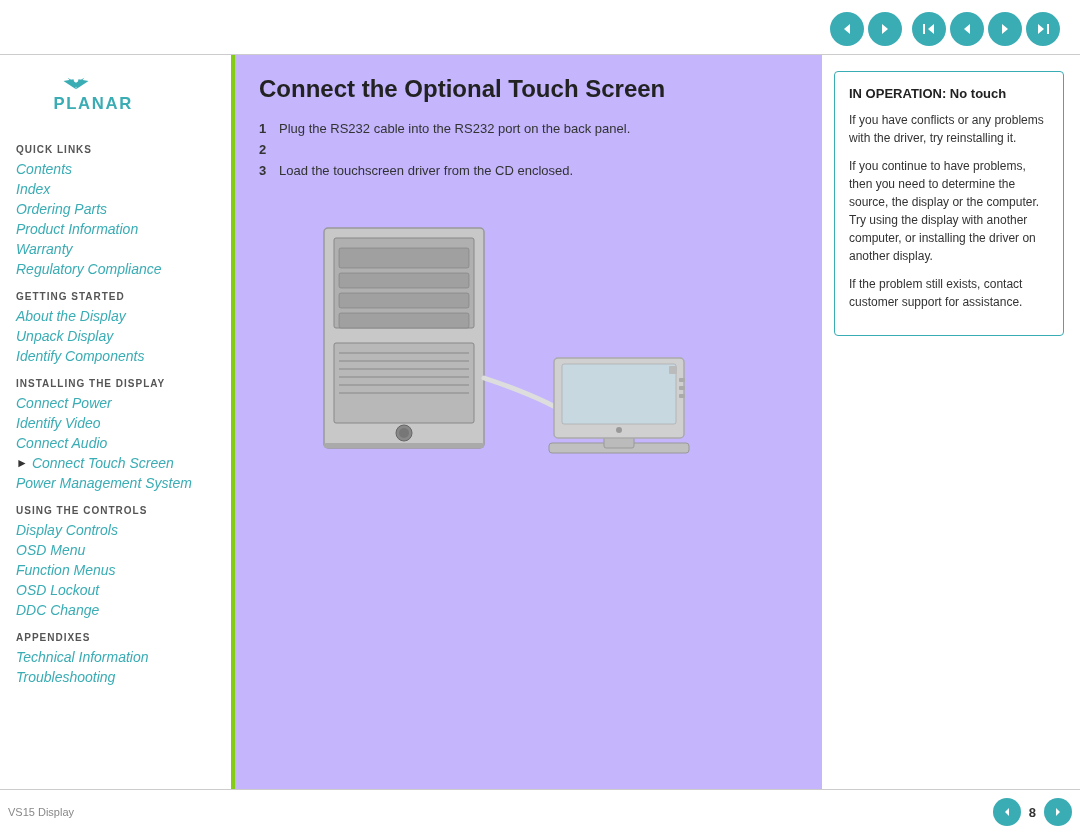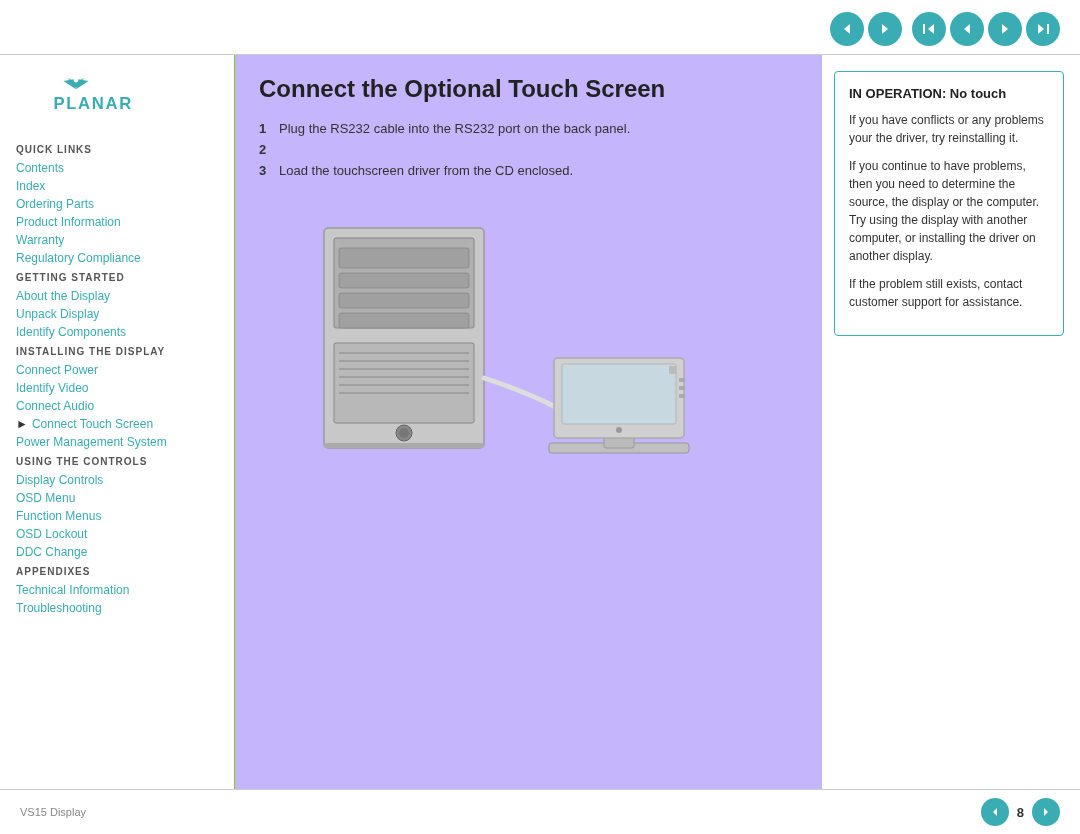--- a/index.html
+++ b/index.html
@@ -58,21 +58,21 @@
     .main-area {
       display: flex;
       flex: 1;
       overflow: hidden;
     }
 
     
     .sidebar {
       width: 235px;
       min-width: 235px;
-      border-right: 1px solid #84cc16;
+      border-right: 4px solid #84cc16;
       padding: 16px 0 16px 16px;
       overflow-y: auto;
       background: #fff;
     }
 
     .logo-area {
       margin-bottom: 20px;
       padding-right: 16px;
     }
 
@@ -81,30 +81,31 @@
       height: 50px;
     }
 
     .sidebar-section-title {
       font-size: 10px;
       font-weight: bold;
       letter-spacing: 1px;
       color: #555;
       text-transform: uppercase;
       margin-bottom: 4px;
-      margin-top: 5px;
+      margin-top: 12px;
     }
 
     .sidebar-link {
       display: block;
       color: #3aacb4;
       text-decoration: none;
-      font-size: 12px;
+      font-size: 14px;
       padding: 2px 0;
       cursor: pointer;
+      font-style: italic;
     }
 
     .sidebar-link.active-item {
       color: #3aacb4;
       font-weight: normal;
     }
 
     .sidebar-item-row {
       display: flex;
       align-items: center;
@@ -186,21 +187,21 @@
       line-height: 1.5;
       margin-bottom: 10px;
     }
 
     
     .footer {
       border-top: 1px solid #ccc;
       display: flex;
       align-items: center;
       justify-content: space-between;
-      padding: 8px 20px;
+      padding: 8px 8px;
       background: #fff;
     }
 
     .footer-text {
       font-size: 11px;
       color: #888;
     }
 
     .footer-nav {
       display: flex;
@@ -399,21 +400,21 @@
             <rect x="125" y="20" width="6" height="4" rx="1" fill="#aaa"></rect>
             <rect x="125" y="28" width="6" height="4" rx="1" fill="#aaa"></rect>
             <rect x="125" y="36" width="6" height="4" rx="1" fill="#aaa"></rect>
           </g>
         </svg>
       </div>
     </div>
 
     <div class="right-panel">
       <div class="right-panel-title">IN OPERATION: No touch</div>
-      <p>If you have conflicts or any problems your the driver, try reinstalling it.</p>
+      <p>If you have conflicts or any problems with the driver, try reinstalling it.</p>
       <p>If you continue to have problems, then you need to determine the source, the display or the computer. Try using the display with another computer, or installing the driver on another display.</p>
       <p>If the problem still exists, contact customer support for assistance.</p>
     </div>
 
   </div>
 
   <div class="footer">
     <span class="footer-text">VS15 Display</span>
     <div class="footer-nav">
       <button class="footer-btn">

